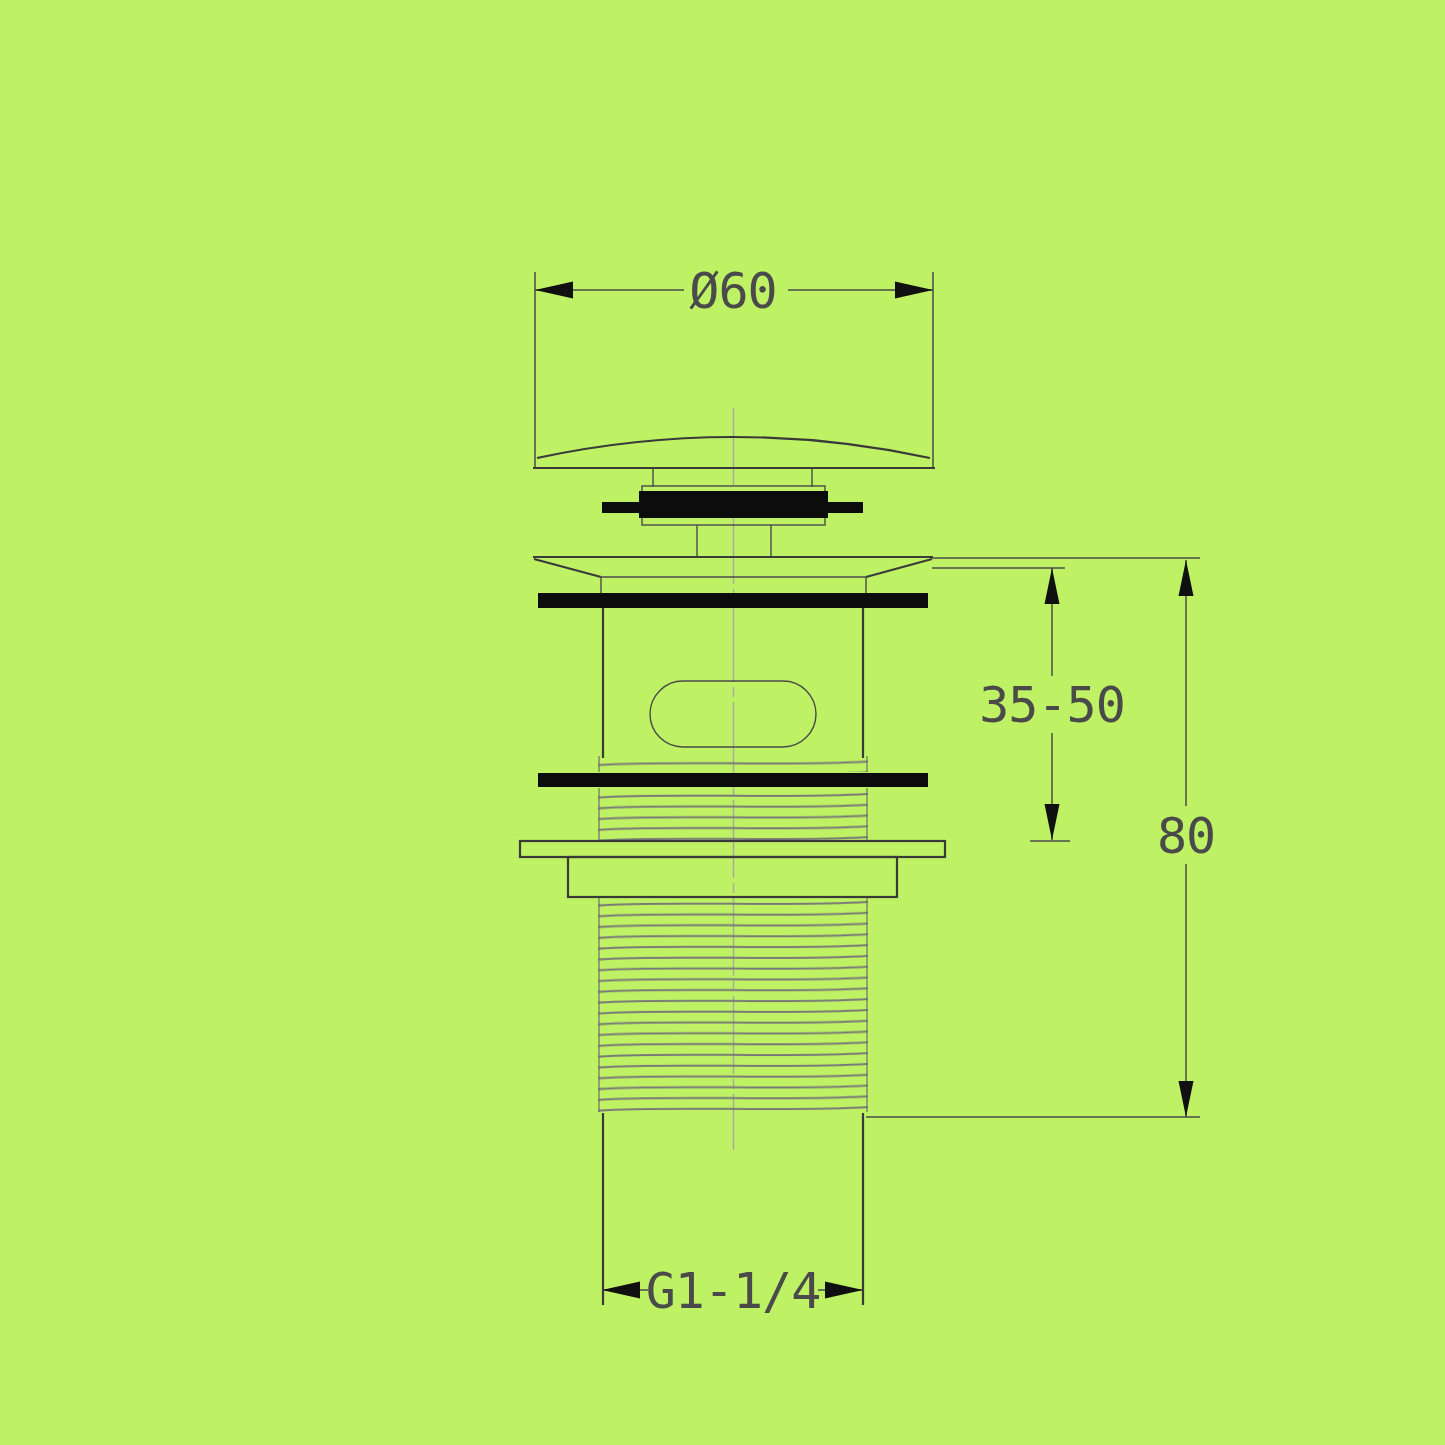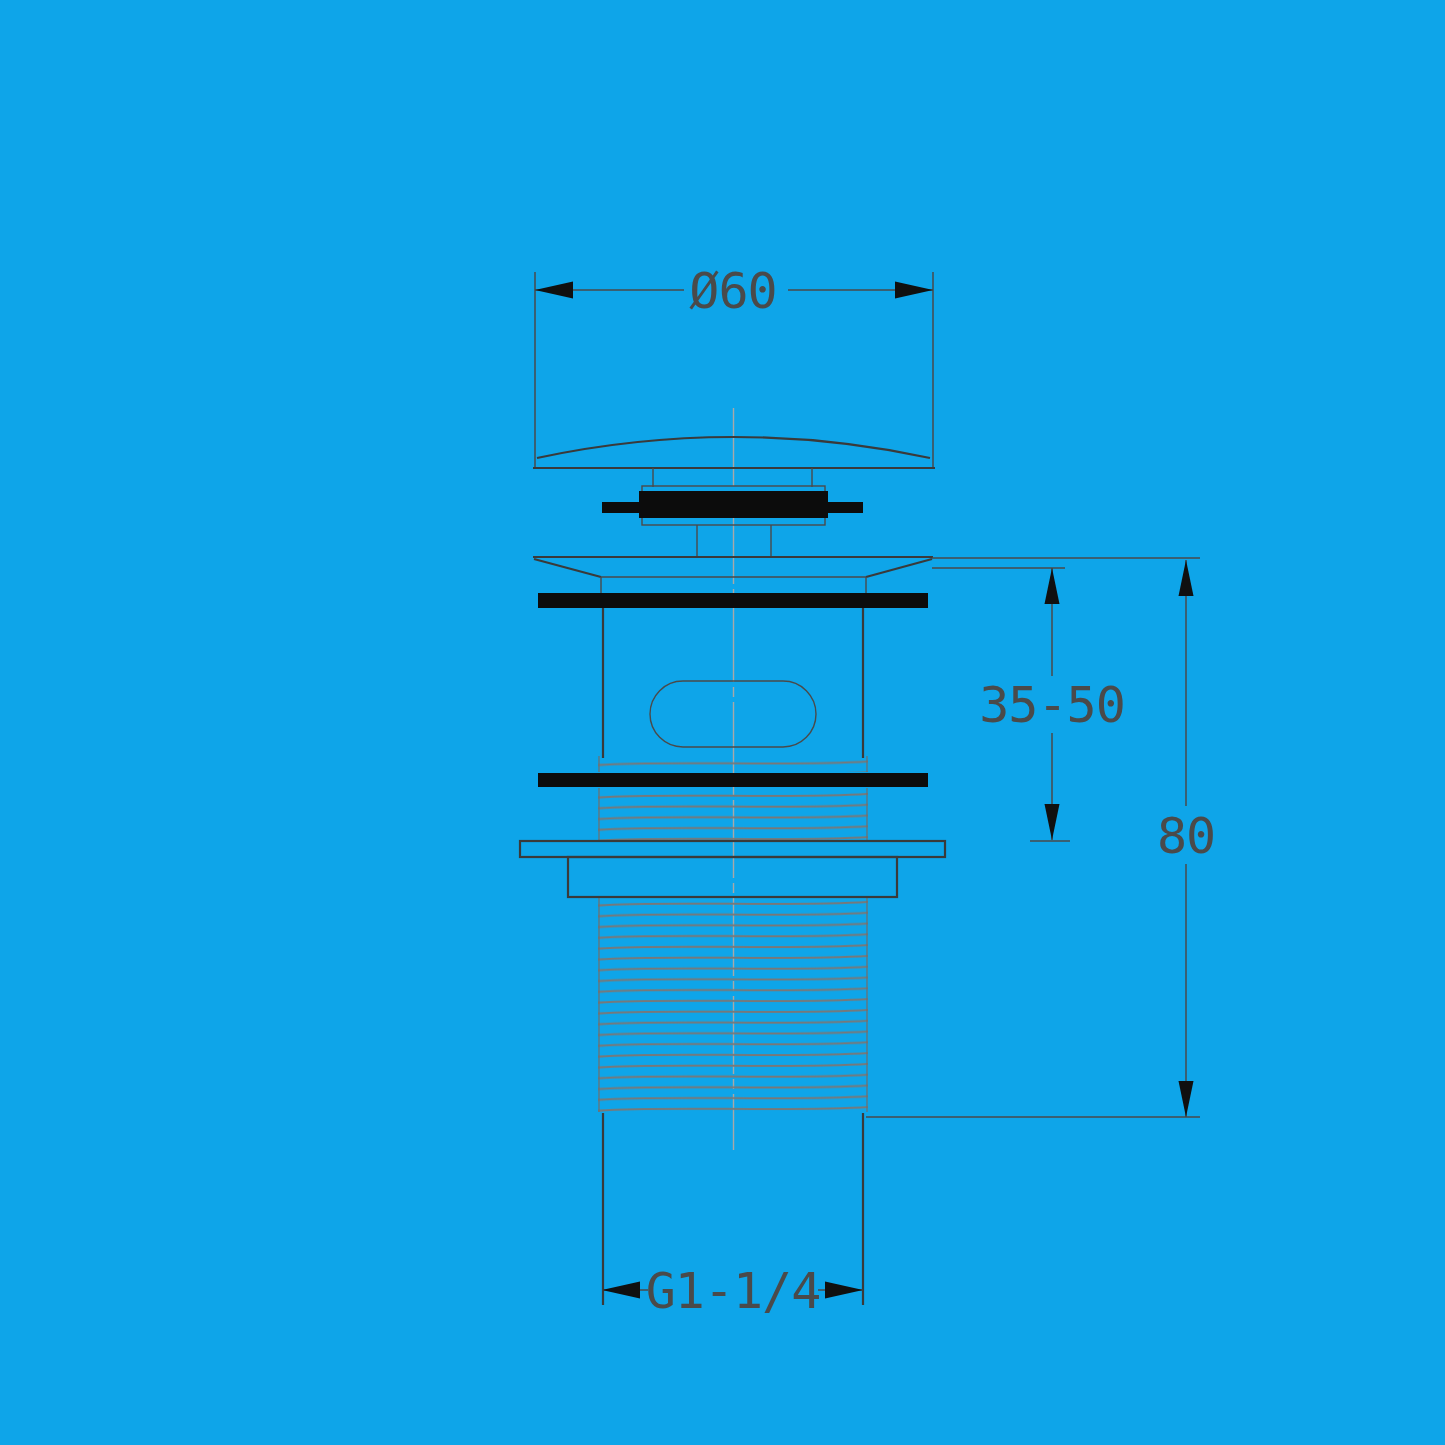--- a/index.html
+++ b/index.html
@@ -5,21 +5,21 @@
   html, body {
     margin: 0;
     padding: 0;
     background: #ffffff;
     font-family: "DejaVu Sans Mono", "Liberation Mono", monospace;
   }
   .canvas {
     position: relative;
     width: 1445px;
     height: 1445px;
-    background: #0ea5e9;
+    background: #bef264;
     overflow: hidden;
   }
   svg text {
     font-family: "DejaVu Sans Mono", "Liberation Mono", monospace;
     fill: #4a4a4a;
     letter-spacing: -1px;
   }
   .obj  { stroke: #3a3a3a; stroke-width: 2.2; fill: none; stroke-linecap: butt; }
   .thin { stroke: #4a4a4a; stroke-width: 1.4; fill: none; }
   .dim  { stroke: #4a4a4a; stroke-width: 1.5; fill: none; }

